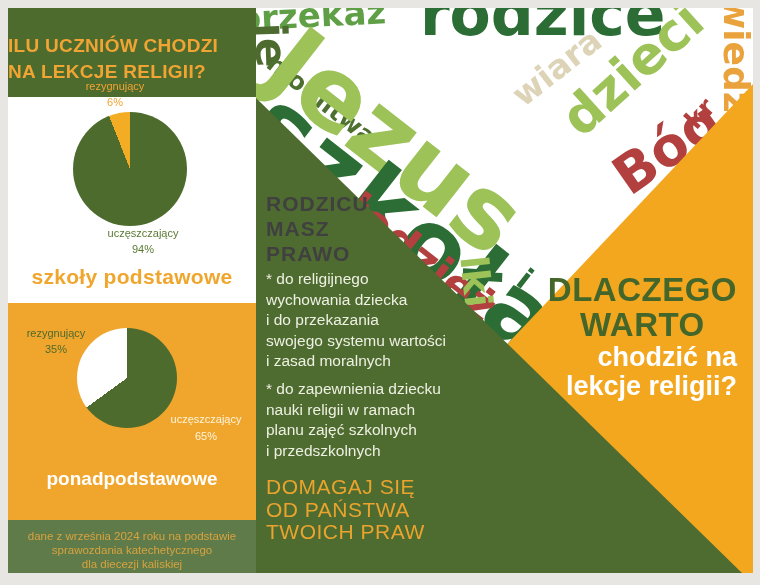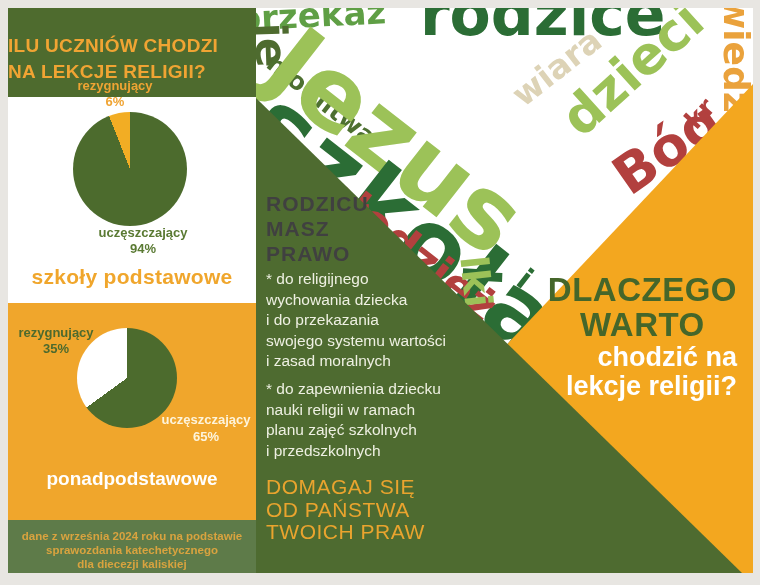--- a/index.html
+++ b/index.html
@@ -16,32 +16,32 @@
   .tri-green{position:absolute;inset:0;background:#4e6b30;
     clip-path:polygon(248px 90px,248px 565px,734px 565px);}
 
   
   .hdr{position:absolute;left:0;top:0;width:248px;height:89px;background:#4e6b2e;
     color:#f0a433;font-size:19px;font-weight:bold;text-align:left;line-height:26px;
     padding-top:25px;box-sizing:border-box;letter-spacing:.3px;}
   .pie{position:absolute;border-radius:50%;}
   .pie1{left:65px;top:104px;width:114px;height:114px;}
   .pie2{left:69px;top:25px;width:100px;height:100px;}
-  .sm-label{position:absolute;font-size:13px;font-weight:bold;text-align:center;line-height:16px;}
+  .sm-label{position:absolute;font-size:11px;font-weight:normal;text-align:center;line-height:16px;}
   .p1-minor{left:32px;top:70px;width:150px;color:#f0a433;}
   .p1-major{left:60px;top:217px;width:150px;color:#5a7a33;}
   .caption1{position:absolute;left:0;top:257px;width:248px;text-align:center;
     color:#f0a62c;font-size:21px;font-weight:bold;letter-spacing:.3px;}
   .obox{position:absolute;left:0;top:295px;width:248px;height:217px;background:#f0a62c;}
   .p2-minor{left:2px;top:22px;width:92px;color:#4d6a2e;}
   .p2-major{left:148px;top:108px;width:100px;color:#fdf4dc;line-height:17px;}
   .caption2{position:absolute;left:0;top:166px;width:248px;text-align:center;
     color:#ffffff;font-size:19px;font-weight:bold;line-height:20px;}
   .gfooter{position:absolute;left:0;top:512px;width:248px;height:53px;background:#5e7b49;
-    color:#d9a33f;font-size:11.5px;font-weight:bold;text-align:center;line-height:14px;
+    color:#d9a33f;font-size:11.5px;font-weight:normal;text-align:center;line-height:14px;
     padding-top:9px;box-sizing:border-box;}
 
   
   .m-heading{position:absolute;left:258px;top:183px;color:#404040;font-size:21px;
     font-weight:bold;line-height:25px;letter-spacing:1px;}
   .m-body{position:absolute;left:258px;color:#eef0e2;font-size:15.5px;line-height:20.5px;}
   .m-b1{top:261px;} .m-b2{top:371px;}
   .m-cta{position:absolute;left:258px;top:468px;color:#eaa42e;font-size:21px;
     font-weight:normal;line-height:22.5px;letter-spacing:.5px;}
 

